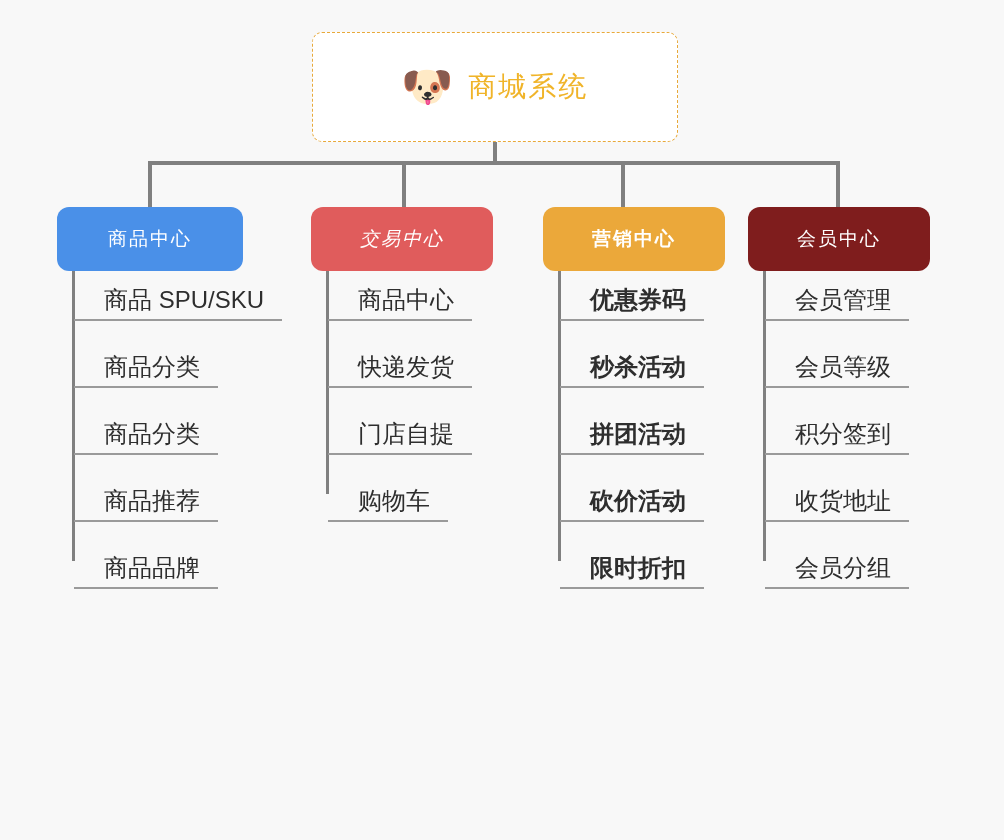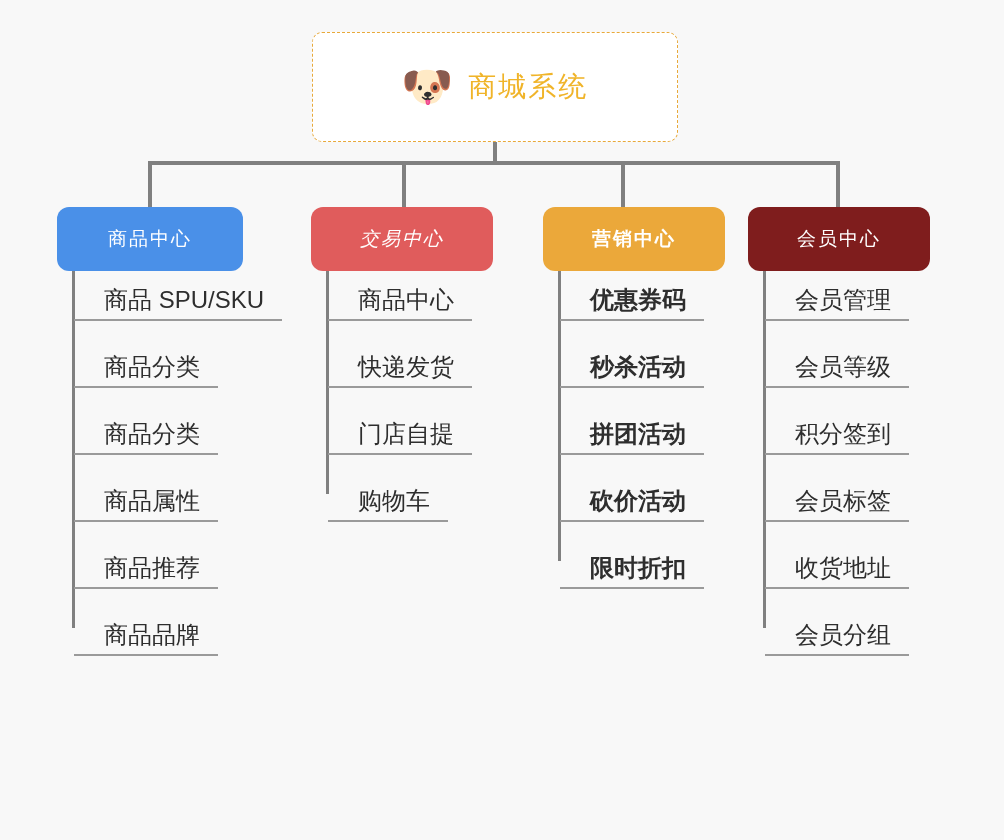--- a/index.html
+++ b/index.html
@@ -165,25 +165,20 @@
               <span class="leaf-label">商品分类</span>
             </div>
           </div>
           <div class="leaf">
             <div class="leaf-inner">
               <span class="leaf-label">商品分类</span>
             </div>
           </div>
           <div class="leaf">
             <div class="leaf-inner">
-              <span class="leaf-label">商品属性</span>
-            </div>
-          </div>
-          <div class="leaf">
-            <div class="leaf-inner">
               <span class="leaf-label">商品推荐</span>
             </div>
           </div>
           <div class="leaf">
             <div class="leaf-inner">
               <span class="leaf-label">商品品牌</span>
             </div>
           </div>
         </div>
       </div>
@@ -264,25 +259,20 @@
               <span class="leaf-label">会员等级</span>
             </div>
           </div>
           <div class="leaf">
             <div class="leaf-inner">
               <span class="leaf-label">积分签到</span>
             </div>
           </div>
           <div class="leaf">
             <div class="leaf-inner">
-              <span class="leaf-label">会员标签</span>
-            </div>
-          </div>
-          <div class="leaf">
-            <div class="leaf-inner">
               <span class="leaf-label">收货地址</span>
             </div>
           </div>
           <div class="leaf">
             <div class="leaf-inner">
               <span class="leaf-label">会员分组</span>
             </div>
           </div>
         </div>
       </div>

